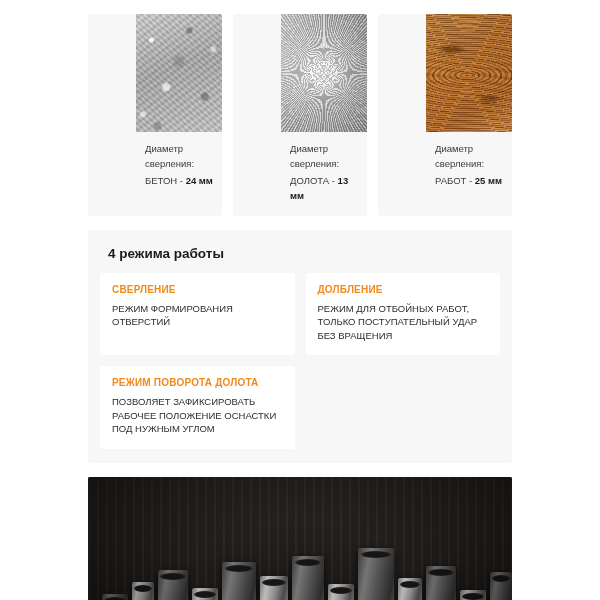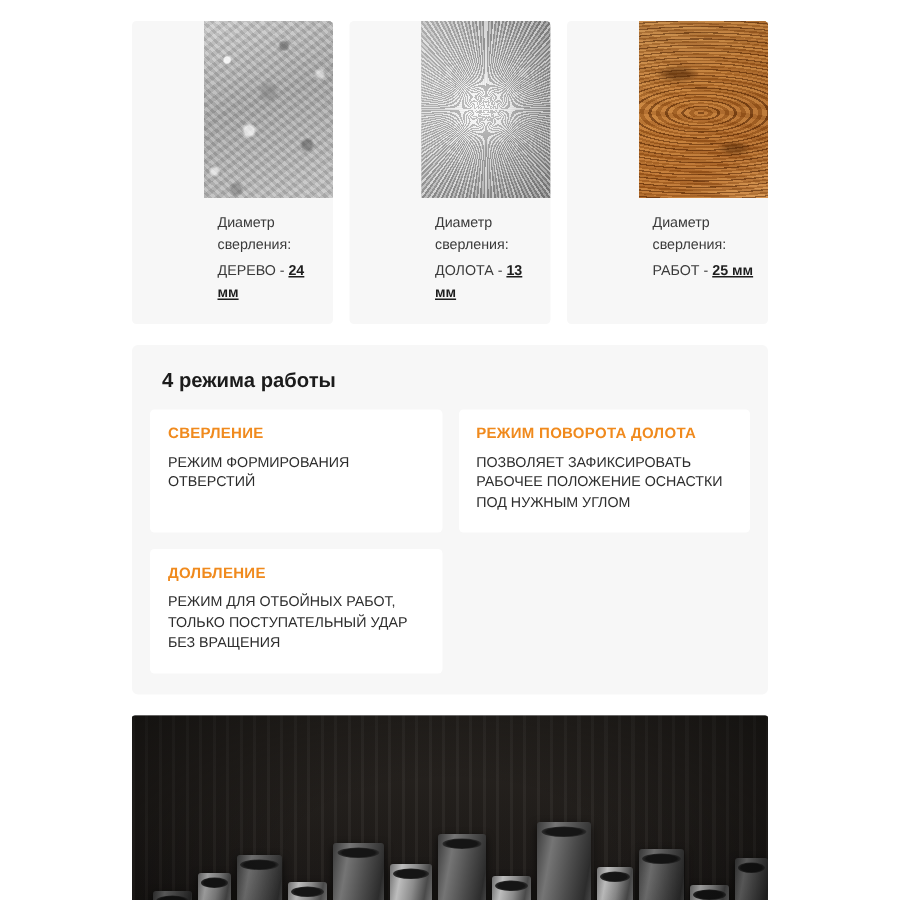--- a/index.html
+++ b/index.html
@@ -108,21 +108,20 @@
     font-size: 9.5px;
     line-height: 1.55;
     color: #3a3a3a;
   }
   .material-caption .cap-line2 {
     margin-top: 3px;
   }
   .material-caption b {
     font-weight: bold;
     color: #1d1d1d;
-    text-decoration: underline;
   }
 
   
   .modes-panel {
     margin: 14px 88px 0 88px;
     background: #f7f7f7;
     border-radius: 4px;
     padding: 14px 12px 14px 12px;
     box-sizing: border-box;
   }
@@ -214,21 +213,21 @@
 
 <div class="page">
 
   <div class="materials">
 
     <div class="material-card">
       <div class="material-image tex-concrete"></div>
       <div class="material-caption">
         <div>Диаметр сверления:</div>
         <div class="cap-line2">
-          <span>ДЕРЕВО - </span><b>24 мм</b>
+          <span>БЕТОН - </span><b>24 мм</b>
         </div>
       </div>
     </div>
 
     <div class="material-card">
       <div class="material-image tex-steel"></div>
       <div class="material-caption">
         <div>Диаметр сверления:</div>
         <div class="cap-line2">
           <span>ДОЛОТА - </span><b>13 мм</b>
@@ -252,27 +251,27 @@
     <div class="modes-title">4 режима работы</div>
     <div class="modes-grid">
 
       <div class="mode-card">
         <div class="mode-name">СВЕРЛЕНИЕ</div>
         <div class="mode-desc">РЕЖИМ ФОРМИРОВАНИЯ ОТВЕРСТИЙ</div>
       </div>
 
 
       <div class="mode-card">
+        <div class="mode-name">ДОЛБЛЕНИЕ</div>
+        <div class="mode-desc">РЕЖИМ ДЛЯ ОТБОЙНЫХ РАБОТ, ТОЛЬКО ПОСТУПАТЕЛЬНЫЙ УДАР БЕЗ ВРАЩЕНИЯ</div>
+      </div>
+
+      <div class="mode-card">
         <div class="mode-name">РЕЖИМ ПОВОРОТА ДОЛОТА</div>
         <div class="mode-desc">ПОЗВОЛЯЕТ ЗАФИКСИРОВАТЬ РАБОЧЕЕ ПОЛОЖЕНИЕ ОСНАСТКИ ПОД НУЖНЫМ УГЛОМ</div>
-      </div>
-
-      <div class="mode-card">
-        <div class="mode-name">ДОЛБЛЕНИЕ</div>
-        <div class="mode-desc">РЕЖИМ ДЛЯ ОТБОЙНЫХ РАБОТ, ТОЛЬКО ПОСТУПАТЕЛЬНЫЙ УДАР БЕЗ ВРАЩЕНИЯ</div>
       </div>
 
     </div>
   </div>
 
   <div class="photo">
     <div class="backwall"></div>
     <div class="floor"></div>
 
     <div class="socket dark" style="left:14px; width:26px; height:34px;"></div>

